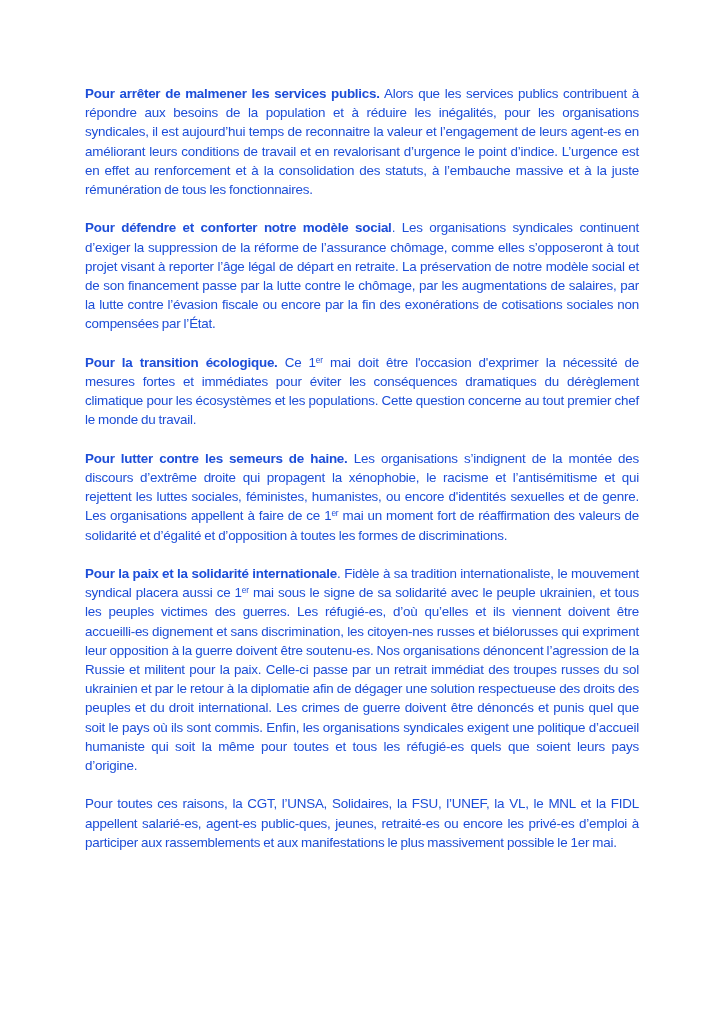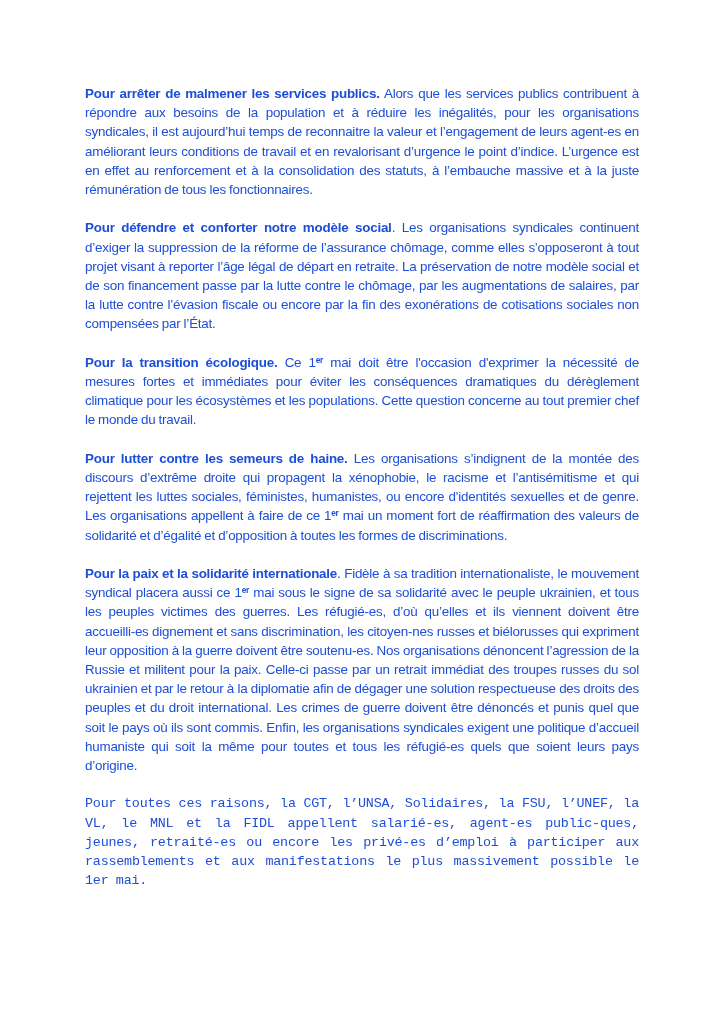--- a/index.html
+++ b/index.html
@@ -26,32 +26,30 @@
     word-spacing: -0.4px;
     color: #1e1e1e;
     text-align: justify;
   }
   .doc-text p.para {
     margin: 0 0 19.2px 0;
     padding: 0;
   }
   .doc-text p.para:last-child {
     margin-bottom: 16px;
-    font-family: Liberation Mono, monospace;
   }
   .run-bold {
     font-weight: 700;
   }
   .run-sup {
     font-size: 0.62em;
     line-height: 0;
     vertical-align: baseline;
     position: relative;
     top: -0.48em;
-    font-weight: bold;
   }
 </style>
 </head>
 <body>
 
 <div class="page">
   <div class="doc-text" style="color: #1d4ed8;">
       <p class="para"><span class=" run-bold">Pour arrêter de malmener les services publics.</span><span class=""> Alors que les services publics contribuent à répondre aux besoins de la population et à réduire les inégalités, pour les organisations syndicales, il est aujourd’hui temps de reconnaitre la valeur et l’engagement de leurs agent-es en améliorant leurs conditions de travail et en revalorisant d’urgence le point d’indice. L’urgence est en effet au renforcement et à la consolidation des statuts, à l’embauche massive et à la juste rémunération de tous les fonctionnaires.</span></p>
       <p class="para"><span class=" run-bold">Pour défendre et conforter notre modèle social</span><span class="">. Les organisations syndicales continuent d’exiger la suppression de la réforme de l’assurance chômage, comme elles s’opposeront à tout projet visant à reporter l’âge légal de départ en retraite. La préservation de notre modèle social et de son financement passe par la lutte contre le chômage, par les augmentations de salaires, par la lutte contre l’évasion fiscale ou encore par la fin des exonérations de cotisations sociales non compensées par l’État.</span></p>
       <p class="para"><span class=" run-bold">Pour la transition écologique.</span><span class=""> Ce 1</span><sup class="run-sup">er</sup><span class=""> mai doit être l'occasion d'exprimer la nécessité de mesures fortes et immédiates pour éviter les conséquences dramatiques du dérèglement climatique pour les écosystèmes et les populations. Cette question concerne au tout premier chef le monde du travail.</span></p>

